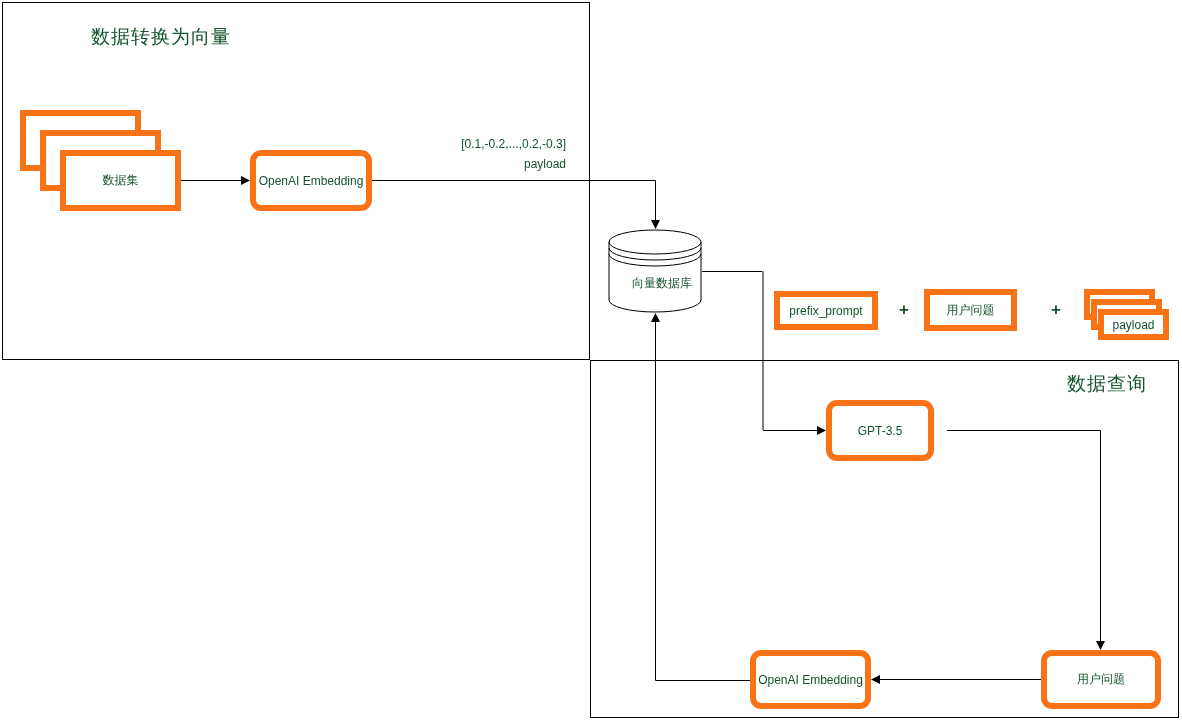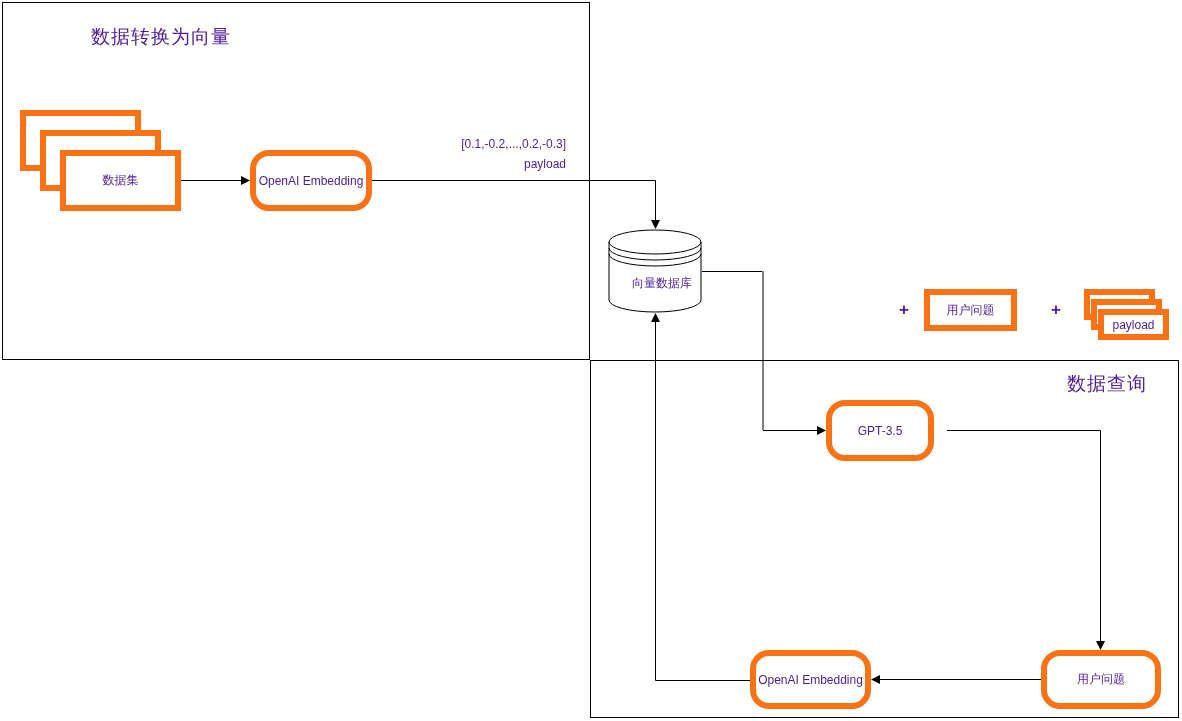--- a/index.html
+++ b/index.html
@@ -2,21 +2,21 @@
 <html><head>
 <meta charset="utf-8">
 <style>
   html, body { margin: 0; padding: 0; background: #ffffff; }
   #stage {
     position: relative;
     width: 1182px;
     height: 721px;
     background: #ffffff;
     font-family: "Liberation Sans", "DejaVu Sans", sans-serif;
-    color: #4c1d95;
+    color: #14532d;
     overflow: hidden;
   }
   #stage * { box-sizing: border-box; }
   .region {
     position: absolute;
     border: 1px solid #000;
     background: transparent;
   }
   .region-title {
     position: absolute;
@@ -28,21 +28,21 @@
     position: absolute;
     border: 6px solid #f97316;
     background: #fff;
     display: flex;
     align-items: center;
     justify-content: center;
     font-size: 12px;
     white-space: nowrap;
     text-align: center;
   }
-  .rounded { border-radius: 19px; }
+  .rounded { border-radius: 11px; }
   .small-label {
     position: absolute;
     font-size: 12px;
     text-align: right;
     white-space: nowrap;
   }
   .plus {
     position: absolute;
     font-size: 17px;
     font-weight: 600;
@@ -113,20 +113,23 @@
 
   <div class="box rounded" style="left:250px; top:150px; width:122px; height:61px;">
     <span>OpenAI Embedding</span>
   </div>
 
   <div class="small-label" style="left:446px; top:137px; width:120px;">[0.1,-0.2,...,0.2,-0.3]</div>
   <div class="small-label" style="left:446px; top:157px; width:120px;">payload</div>
 
   <div class="small-label" style="left:609px; top:275px; width:83px;">向量数据库</div>
 
+  <div class="box" style="left:774px; top:291px; width:104px; height:39px;">
+    <span>prefix_prompt</span>
+  </div>
 
   <div class="plus" style="left:895px; top:300px; width:18px; height:20px;">+</div>
 
   <div class="box" style="left:924px; top:289px; width:93px; height:42px;">
     <span>用户问题</span>
   </div>
 
   <div class="plus" style="left:1047px; top:300px; width:18px; height:20px;">+</div>
 
   <div class="box" style="left:1084px; top:289px; width:71px; height:31px;"></div>

